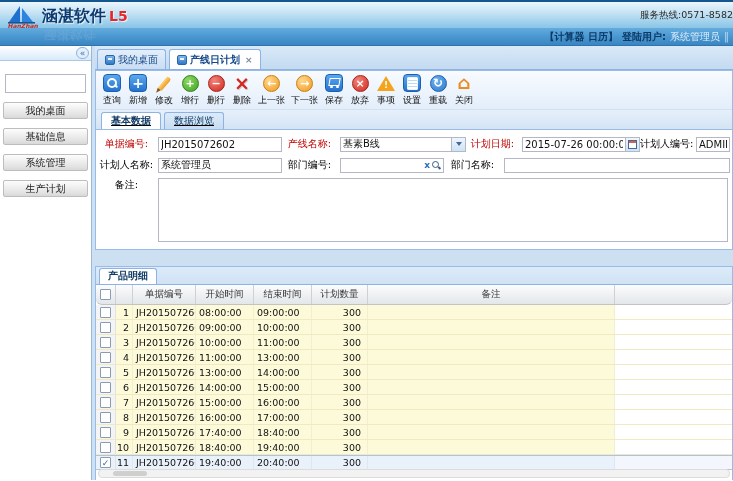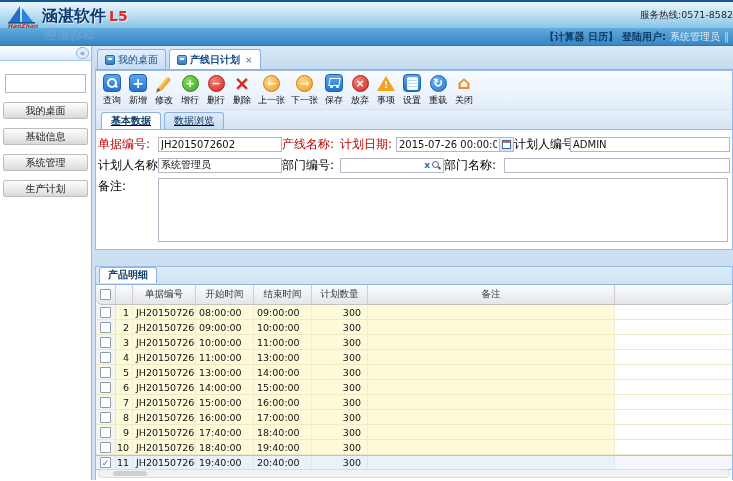--- a/index.html
+++ b/index.html
@@ -81,21 +81,21 @@
   
   .subtabs { height:20px; background:linear-gradient(180deg,#e6f0fb,#d4e4f5); border-bottom:1px solid #99bbe8;
     display:flex; align-items:flex-end; gap:3px; padding-left:5px;text-decoration:underline; }
   .subtab { height:17px; padding:0 9px; border:1px solid #8db2e3; border-bottom:none; border-radius:3px 3px 0 0;
     background:linear-gradient(180deg,#dcebf9,#c8dcf0); color:#123c66; font-size:10px; line-height:15px; cursor:pointer; }
   .subtab.active { background:#fff; font-weight:bold; }
 
   
   .form { flex:1; padding:6px 2px 0 2px; overflow:hidden; }
   .frow { display:flex; align-items:center; height:16px; margin-bottom:5px; }
-  .lbl { text-align:left; padding-right:3px; white-space:nowrap; overflow:hidden; color:#000; font-size:12px; }
+  .lbl { text-align:center; padding-right:3px; white-space:nowrap; overflow:hidden; color:#000; font-size:10px; }
   .lbl.req { color:#c00000; }
   .inp { height:15px; border:1px solid #b4b7c6; background:#fff; font-size:10px; padding:0 2px; font-family:inherit; color:#111; }
   .fieldwrap { display:flex; height:15px; }
   .fieldwrap .inp { flex:1; min-width:0; border-right:none; }
   .dropbtn { width:15px; height:15px; border:1px solid #b4b7c6; background:linear-gradient(180deg,#eef5fd,#cfe2f6);
     display:flex; align-items:center; justify-content:center; cursor:pointer; }
   .arrow-dn { width:0; height:0; border-left:3.5px solid transparent; border-right:3.5px solid transparent; border-top:4px solid #44689a; }
   .cal-ic { width:9px; height:9px; border:1px solid #44689a; background:linear-gradient(180deg,#d6604f 0 2px,#fff 2px); }
   .inner-ics { display:flex; align-items:center; gap:2px; padding-right:2px; border:1px solid #b4b7c6; border-left:none; background:#fff; }
   .mini-x { color:#2a6fc0; font-weight:bold; font-size:9px; cursor:pointer; }
@@ -109,21 +109,21 @@
   .w-l1 { width:60px; } .w-i1 { width:124px; }
   .w-l2 { width:58px; } .w-i2 { width:126px; }
   .w-l3 { width:56px; } .w-i3 { width:118px; }
   .w-l4 { width:56px; } .w-iflex { flex:1; min-width:0; }
   .w-i5 { width:104px; }
 
   
   .grid-wrap { flex:1; margin-top:16px; background:#fff; border:1px solid #99bbe8; border-bottom:none;
     display:flex; flex-direction:column; position:relative; min-height:0; }
   .grid-tabstrip { height:18px; background:linear-gradient(180deg,#dcebf9,#cfe2f4); border-bottom:1px solid #8db2e3;
-    display:flex; align-items:flex-start; padding-left:3px; }
+    display:flex; align-items:center; padding-left:3px; }
   .grid-tab { height:16px; padding:0 8px; background:#fff; border:1px solid #8db2e3; border-bottom:none;
     border-radius:3px 3px 0 0; color:#123c66; font-size:10px; line-height:14px; font-weight:bold; cursor:pointer; }
   .grid-header { height:20px; display:flex; background:linear-gradient(180deg,#fbfcfd,#e3e6ea);
     border-bottom:1px solid #c3c3c3;border-radius:6px; }
   .hcell { border-right:1px solid #d0d0d0; font-size:9.5px; color:#333; display:flex; align-items:center; justify-content:center; overflow:hidden; white-space:nowrap; }
   .hcell.c7 { border-right:none; }
   .grid-body { flex:1; overflow:hidden; background:#fff; }
   .grow { display:flex; height:15px; border-bottom:1px solid #efeac2; cursor:pointer; }
   .gcell { font-size:9.5px; color:#111; display:flex; align-items:center; overflow:hidden; white-space:nowrap;
     background:#fdfada; border-right:1px solid rgba(0,0,0,0.045); padding:0 3px; }
@@ -299,20 +299,26 @@
         <div class="subtabs" id="subtabs">
             <span class="subtab active">基本数据</span>
             <span class="subtab">数据浏览</span>
           </div>
 
         <div class="form">
           <div class="frow">
             <span class="lbl req w-l1">单据编号:</span>
             <input class="inp w-i1" value="JH2015072602" style="">
             <span class="lbl req w-l2">产线名称:</span>
+            <span class="fieldwrap w-i2">
+              <input class="inp" value="基素B线" style="">
+              <span class="dropbtn">
+                  <span class="arrow-dn"></span>
+                </span>
+            </span>
             <span class="lbl req w-l3">计划日期:</span>
             <span class="fieldwrap w-i3">
               <input class="inp" value="2015-07-26 00:00:00" style="">
               <span class="dropbtn">
                   <span class="cal-ic"></span>
                 </span>
             </span>
             <span class="lbl w-l4">计划人编号:</span>
             <input class="inp w-iflex" value="ADMIN" style="">
           </div>

